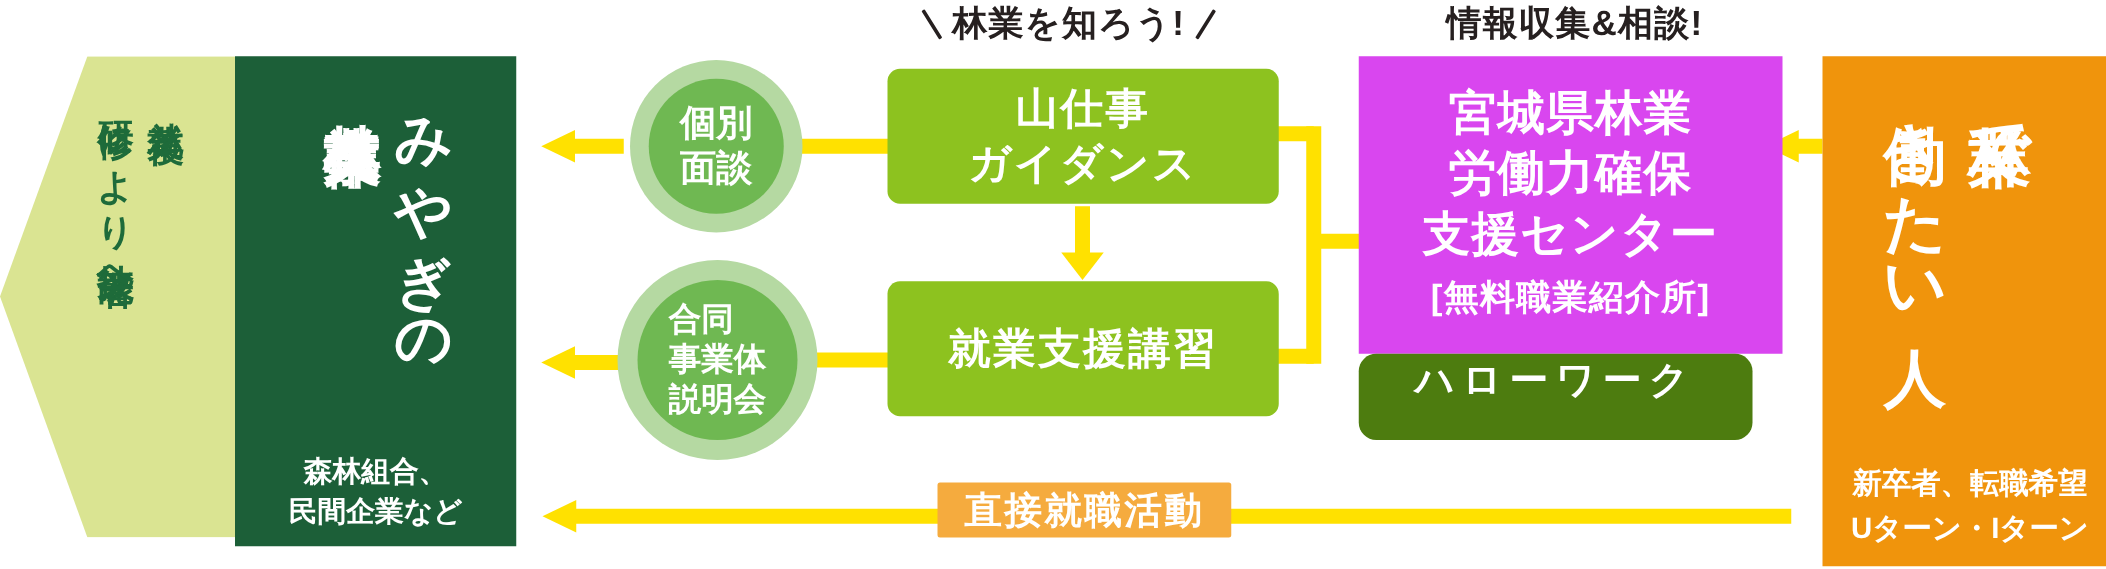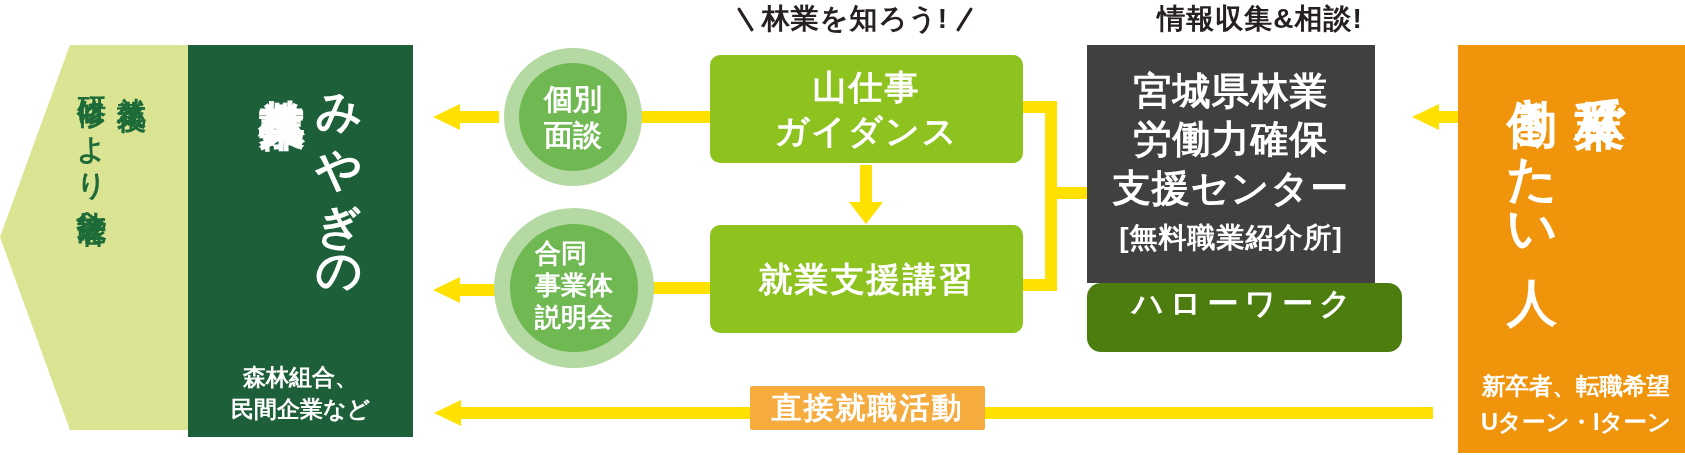--- a/index.html
+++ b/index.html
@@ -23,21 +23,21 @@
   .miyagi-vert{position:absolute;left:188px;top:62px;width:225px;height:315px;writing-mode:vertical-rl;
     color:#ffffff;font-size:46px;line-height:1.24;letter-spacing:2px;padding-right:45px;box-sizing:border-box;}
   .miyagi-sub{position:absolute;left:188px;top:362px;width:225px;text-align:center;color:#ffffff;font-size:23px;line-height:1.38;}
   
   .circle-outer{position:absolute;border-radius:50%;background:#b5d9a2;}
   .circle-inner{position:absolute;border-radius:50%;background:#6fb852;display:flex;align-items:center;justify-content:center;text-align:left;color:#ffffff;}
   
   .step-box{position:absolute;left:710px;width:313px;height:108px;background:#8dc21f;border-radius:10px;
     display:flex;align-items:center;justify-content:center;text-align:center;color:#ffffff;font-size:34px;line-height:1.3;letter-spacing:2px;}
   
-  .center-box{position:absolute;left:1087px;top:45px;width:288px;height:238px;background:#404040;
+  .center-box{position:absolute;left:1087px;top:45px;width:339px;height:238px;background:#d946ef;
     text-align:center;color:#ffffff;box-sizing:border-box;padding-top:22px;}
   .center-box .big{font-size:38px;line-height:1.27;letter-spacing:1px;}
   .center-box .note{font-size:28px;margin-top:7px;letter-spacing:1px;}
   .hellowork{position:absolute;left:1087px;top:283px;width:315px;height:69px;background:#4d7c0f;
     display:flex;justify-content:center;color:#ffffff;font-size:31px;letter-spacing:6px;border-radius:14px;}
   
   .applicant-box{position:absolute;left:1458px;top:45px;width:227px;height:408px;background:#f0940c;}
   .applicant-vert{position:absolute;left:1458px;top:60px;width:227px;height:310px;writing-mode:vertical-rl;
     color:#ffffff;font-size:50px;line-height:1.35;letter-spacing:2px;padding-right:52px;box-sizing:border-box;}
   .applicant-sub{position:absolute;left:1458px;top:368px;width:236px;text-align:center;color:#ffffff;font-size:23.5px;line-height:1.55;}
@@ -94,21 +94,21 @@
   <div class="yline" style="left:1436px;top:111px;width:22px;height:12px;"></div>
 
   <div class="tri-left" style="left:434px;top:400px;"></div>
   <div class="yline" style="left:458px;top:407px;width:975px;height:12px;"></div>
 
   <div class="circle-outer" style="left:504px;top:48px;width:138px;height:138px;"></div>
   <div class="circle-inner" style="left:519px;top:63px;width:108px;height:108px;font-size:29px;line-height:1.25;">
     <div><span>個別</span><br><span>面談</span></div>
   </div>
   <div class="circle-outer" style="left:494px;top:208px;width:160px;height:160px;"></div>
-  <div class="circle-inner" style="left:510px;top:224px;width:128px;height:128px;font-size:26px;line-height:1.22;font-family:Liberation Mono, monospace;">
+  <div class="circle-inner" style="left:510px;top:224px;width:128px;height:128px;font-size:26px;line-height:1.22;">
     <div><span>合同</span><br><span>事業体</span><br><span>説明会</span></div>
   </div>
 
   <div class="step-box" style="top:225px;">
     <span>就業支援講習</span>
   </div>
   <div class="step-box" style="top:55px;">
     <div><span>山仕事</span><br><span>ガイダンス</span></div>
   </div>
 

